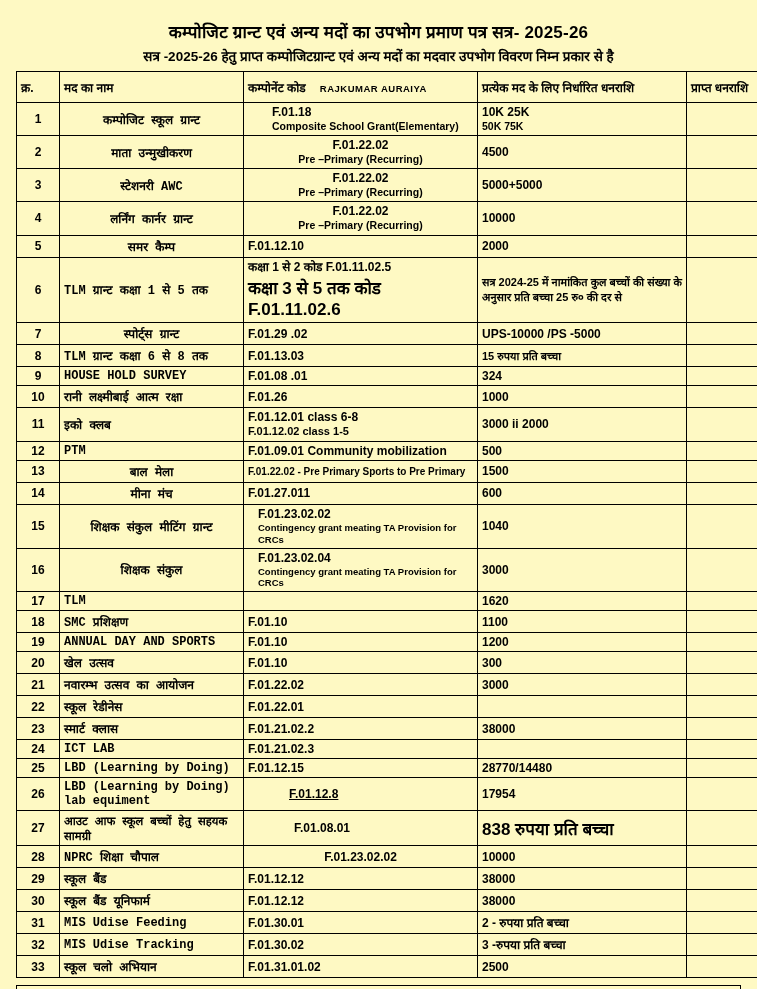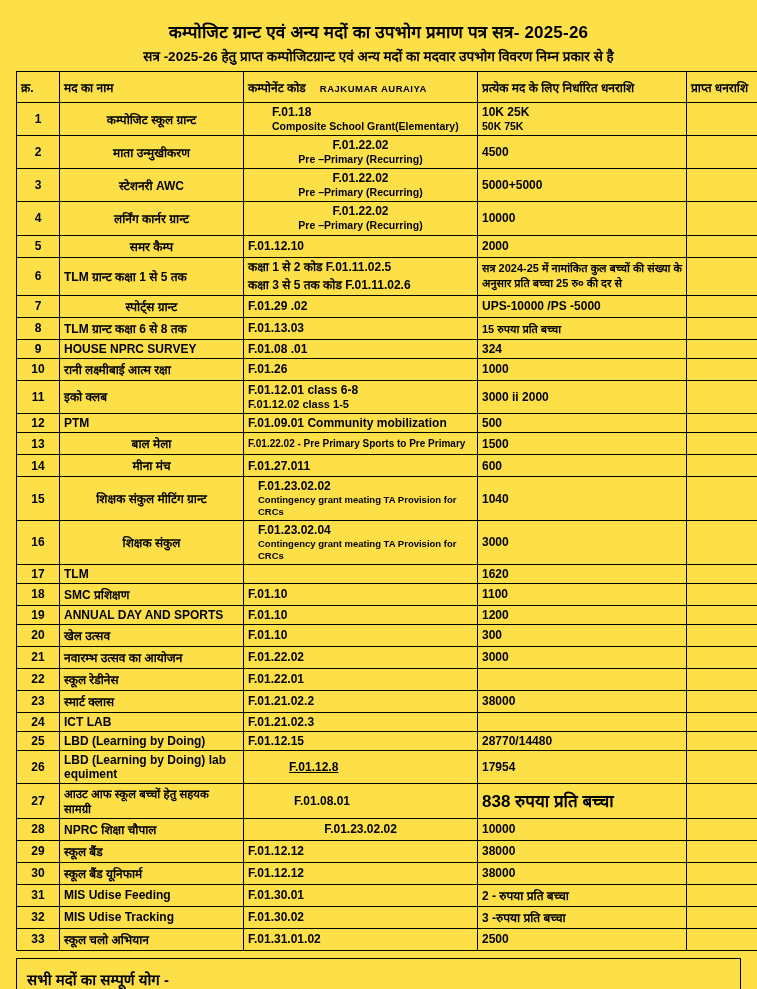--- a/index.html
+++ b/index.html
@@ -9,21 +9,21 @@
   }
   body {
     width: 757px;
     height: 989px;
     font-family: "Liberation Serif", serif;
     color: #000;
   }
   .page {
     width: 757px;
     height: 989px;
-    background: #fde047;
+    background: #fef9c3;
     box-sizing: border-box;
     padding: 14px 16px 10px 16px;
     position: relative;
   }
   .header {
     text-align: center;
     margin-bottom: 6px;
   }
   .title-main {
     font-family: "Liberation Sans", sans-serif;
@@ -75,21 +75,21 @@
   th.c-amount { width: 200px; }
   th.c-received { width: 91px; }
 
   td.sno {
     text-align: center;
     font-family: "Liberation Sans", sans-serif;
     font-weight: bold;
     font-size: 13px;
   }
   td.name {
-    font-family: Liberation Sans, sans-serif;
+    font-family: Liberation Mono, monospace;
     font-weight: bold;
     font-size: 13px;
     padding-left: 6px;
   }
   td.name.center { text-align: center; }
   td.code {
     font-family: "Liberation Sans", sans-serif;
     font-size: 11px;
     font-weight: bold;
     padding-left: 6px;
@@ -211,21 +211,21 @@
         <td class="code">F.01.12.10</td>
         <td class="amount">2000</td>
         <td class="received"></td>
       </tr>
 
       <tr>
         <td class="sno">6</td>
         <td class="name">TLM ग्रान्ट कक्षा 1 से 5 तक</td>
         <td class="code multi">
           <span>कक्षा 1 से 2 कोड  F.01.11.02.5</span>
-          <span class="sub" style="font-size:12px;padding-top:3px;">कक्षा 3 से 5 तक  कोड  F.01.11.02.6</span>
+          <span class="sub" style="font-size:17px;padding-top:3px;">कक्षा 3 से 5 तक  कोड  F.01.11.02.6</span>
         </td>
         <td class="amount" style="font-size:11px;line-height:1.35;">सत्र 2024-25 में नामांकित कुल बच्चों की संख्या के अनुसार प्रति बच्चा 25 रु० की दर से</td>
         <td class="received"></td>
       </tr>
 
       <tr>
         <td class="sno">7</td>
         <td class="name center">स्पोर्ट्स ग्रान्ट</td>
         <td class="code">F.01.29 .02</td>
         <td class="amount">UPS-10000 /PS -5000</td>
@@ -235,21 +235,21 @@
       <tr>
         <td class="sno">8</td>
         <td class="name">TLM ग्रान्ट कक्षा 6 से 8 तक</td>
         <td class="code">F.01.13.03</td>
         <td class="amount" style="font-size:11px;">15 रुपया प्रति बच्चा</td>
         <td class="received"></td>
       </tr>
 
       <tr>
         <td class="sno">9</td>
-        <td class="name">HOUSE NPRC SURVEY</td>
+        <td class="name">HOUSE HOLD SURVEY</td>
         <td class="code">F.01.08 .01</td>
         <td class="amount">324</td>
         <td class="received"></td>
       </tr>
 
       <tr>
         <td class="sno">10</td>
         <td class="name">रानी लक्ष्मीबाई आत्म रक्षा</td>
         <td class="code">F.01.26</td>
         <td class="amount">1000</td>

